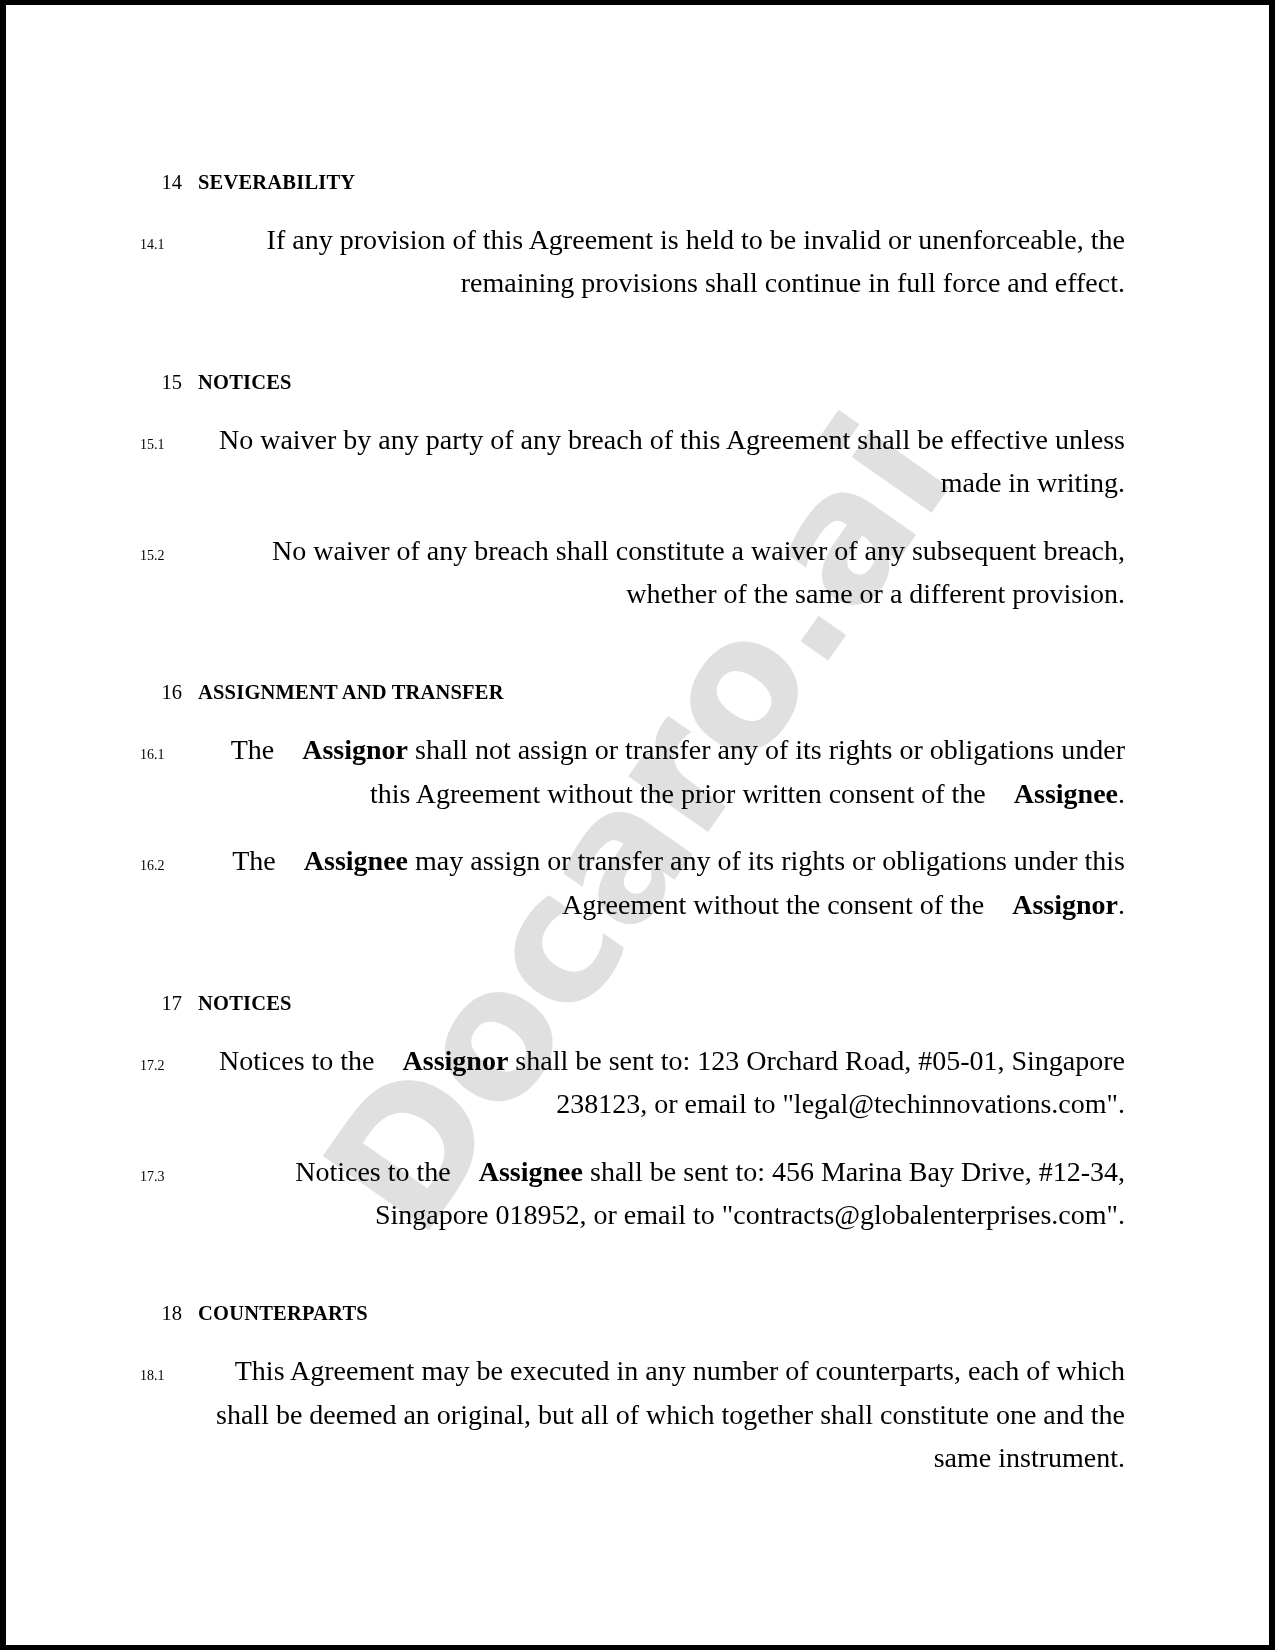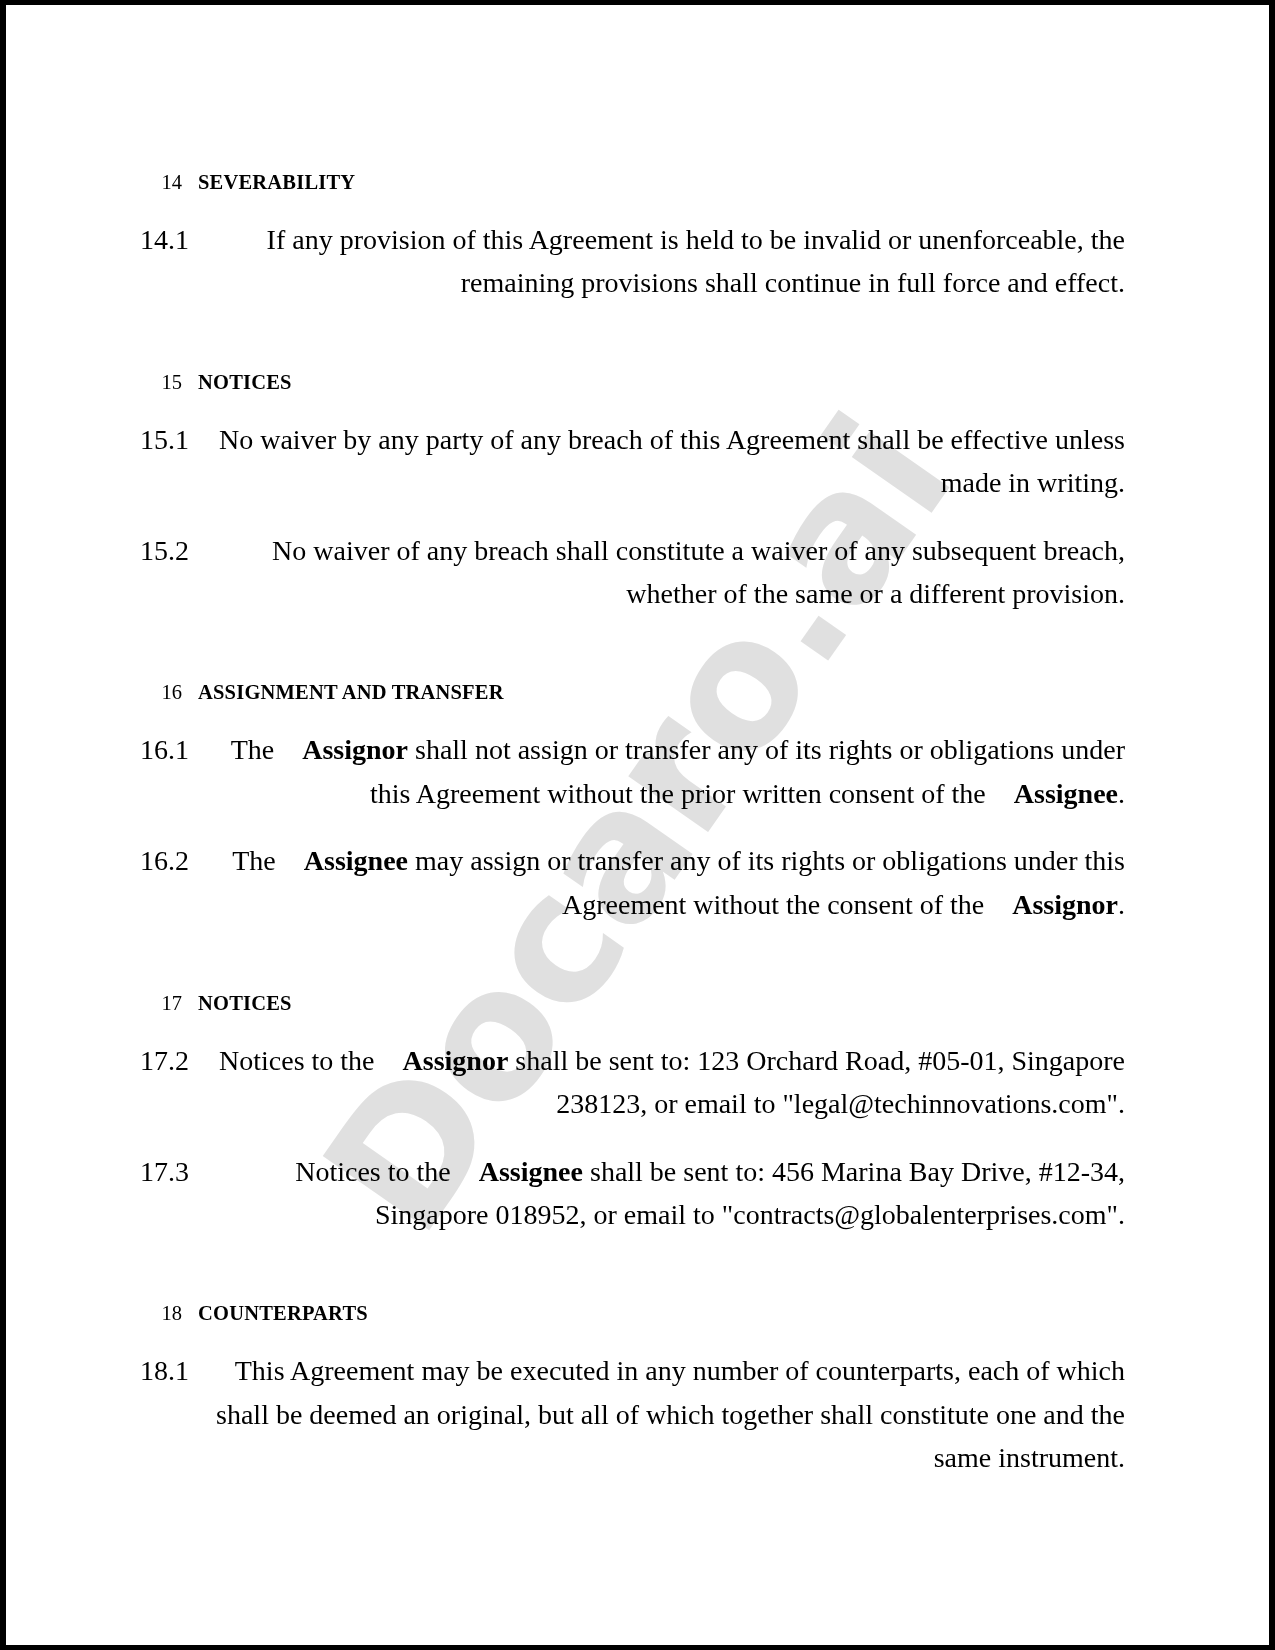--- a/index.html
+++ b/index.html
@@ -78,21 +78,21 @@
 
   .clause-row {
     display: flex;
     align-items: baseline;
     margin-top: 24px;
   }
   .clause-num {
     width: 58px;
     flex: 0 0 58px;
     text-align: left;
-    font-size: 28px;
+    font-size: 14px;
     box-sizing: border-box;
   }
   .clause-text {
     font-size: 28px;
     line-height: 1.55;
     flex: 1 1 auto;
     text-align: right;
   }
   .clause-text b { font-weight: bold; margin-left: 21px; }
 </style>

